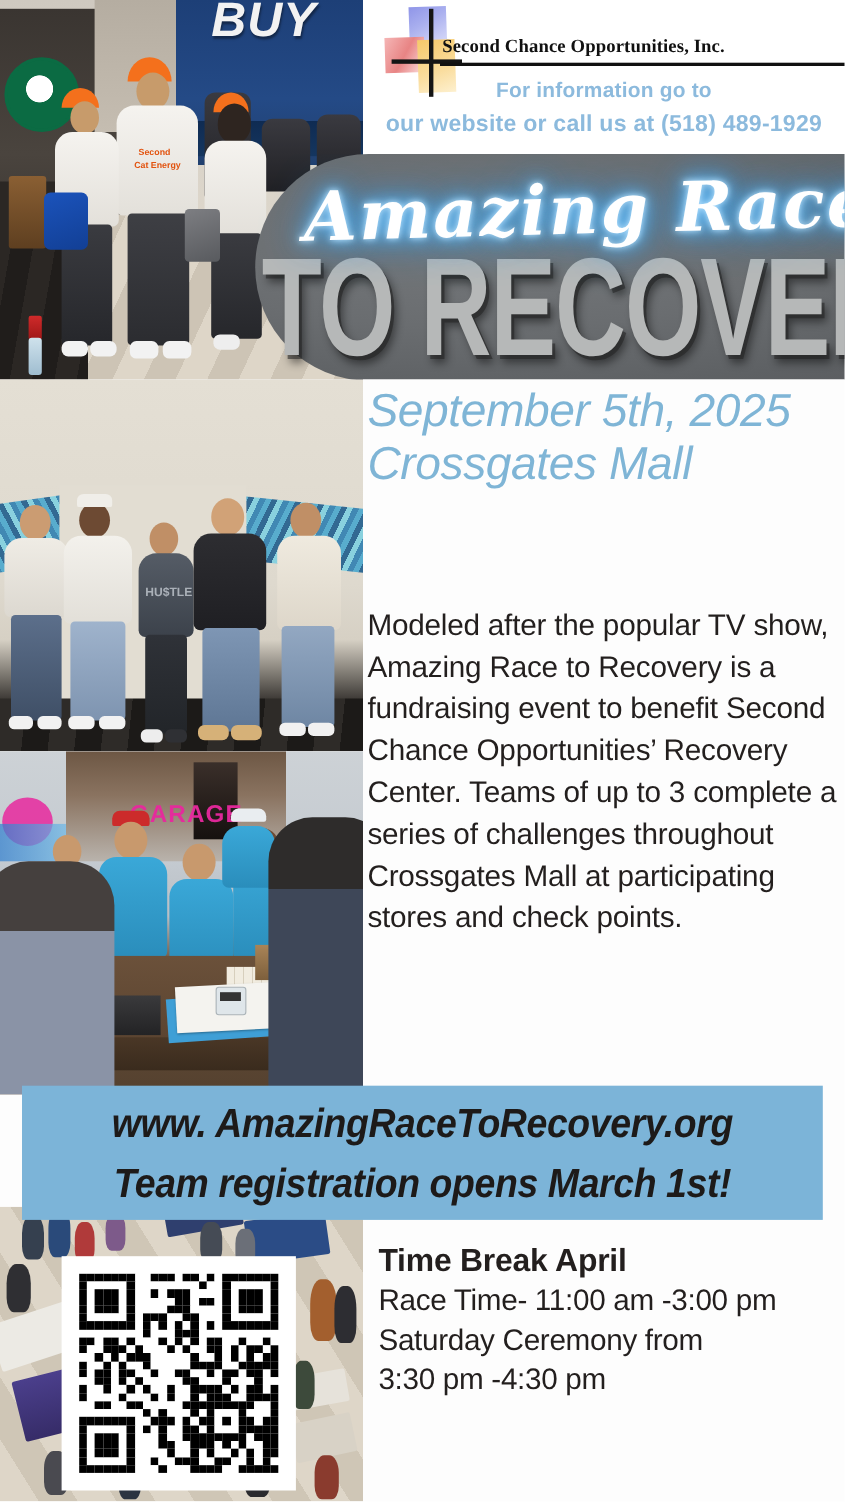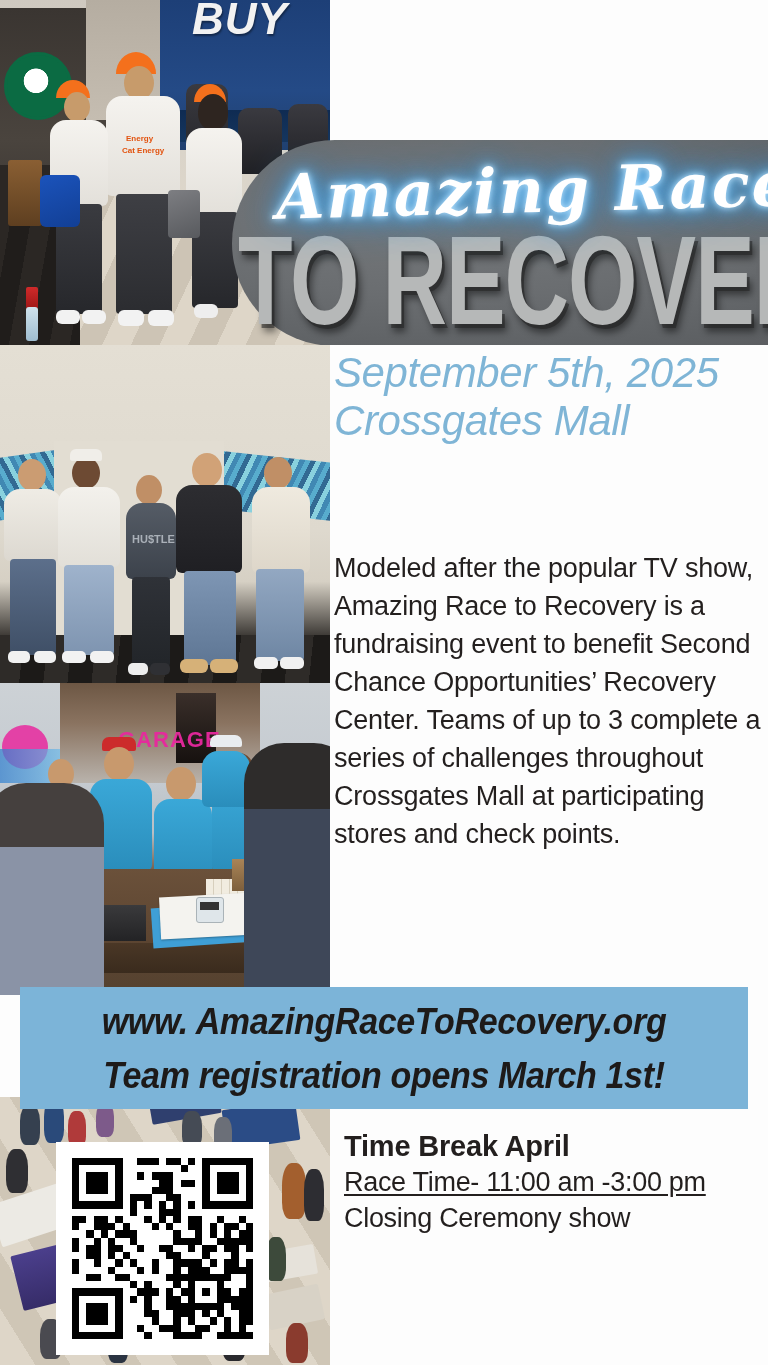--- a/index.html
+++ b/index.html
@@ -174,21 +174,21 @@
   .bl2{top:68px;}
 
   
   .qrbox{position:absolute;left:56px;top:1142px;width:213px;height:213px;background:#fff;
       padding:0;box-sizing:border-box;display:flex;align-items:center;justify-content:center;}
   .qr{width:181px;height:181px;display:grid;}
   .qr i{display:block;}
   .timecol{position:absolute;left:330px;top:1130px;width:438px;}
   .tbd-title{font-weight:bold;font-size:29px;color:#231f1e;margin:0 0 2px 14px;letter-spacing:-.2px;}
   .tbd-line{font-size:27px;color:#231f1e;margin:0 0 1px 14px;line-height:35px;letter-spacing:-.3px;white-space:nowrap;}
-  .tbd-line.ul{text-decoration:underline;text-underline-offset:3px;}
+  .tbd-line.ul{text-underline-offset:3px;}
 </style>
 </head>
 <body>
 
 <div class="page">
 
   <div class="photo-col">
 
     <div class="photo ph1">
       <div class="bg"></div>
@@ -203,21 +203,21 @@
       <div class="chair"></div>
 
       <div class="dk" style="left:238px;top:108px;width:44px;height:66px;"></div>
       <div class="dk" style="left:288px;top:104px;width:40px;height:70px;"></div>
       <div class="dk" style="left:186px;top:84px;width:42px;height:96px;"></div>
 
       <div class="person pb">
         <div class="ears" style="left:6px;top:0;"></div>
         <div class="p-head" style="left:14px;top:14px;width:30px;height:34px;background:#c79b6b;"></div>
         <div class="p-body sweat" style="left:-4px;top:44px;width:74px;height:100px;"></div>
-        <div class="logo-o" style="left:16px;top:82px;">Energy</div>
+        <div class="logo-o" style="left:16px;top:82px;">Second</div>
         <div class="logo-o" style="left:12px;top:94px;">Cat Energy</div>
         <div class="p-legs" style="left:6px;top:142px;width:56px;height:120px;background:linear-gradient(180deg,#3e3f44,#2b2c30);"></div>
         <div class="p-legs" style="left:8px;top:258px;width:26px;height:16px;background:#f2f2f2;border-radius:6px;"></div>
         <div class="p-legs" style="left:38px;top:258px;width:26px;height:16px;background:#f2f2f2;border-radius:6px;"></div>
       </div>
       <div class="person pa">
         <div class="ears" style="left:4px;top:0;width:34px;height:18px;"></div>
         <div class="p-head" style="left:12px;top:12px;width:26px;height:30px;background:#c79b6b;"></div>
         <div class="p-body sweat" style="left:-2px;top:40px;width:58px;height:86px;"></div>
         <div class="p-legs" style="left:4px;top:124px;width:46px;height:110px;background:linear-gradient(180deg,#3a3b40,#26272b);"></div>
@@ -342,20 +342,33 @@
       <div class="pp" style="left:282px;top:66px;width:24px;height:56px;background:#a35f2e;"></div>
       <div class="pp" style="left:304px;top:72px;width:20px;height:52px;background:#2d2d32;"></div>
       <div class="pp" style="left:266px;top:140px;width:20px;height:44px;background:#3d4a3b;"></div>
       <div class="pp" style="left:40px;top:222px;width:22px;height:40px;background:#4a4a50;"></div>
       <div class="pp" style="left:108px;top:228px;width:20px;height:38px;background:#2b3442;"></div>
       <div class="pp" style="left:222px;top:218px;width:24px;height:46px;background:#2a2a2e;"></div>
       <div class="pp" style="left:286px;top:226px;width:22px;height:40px;background:#8a3b2e;"></div>
     </div>
   </div>
 
+  <div class="header">
+    <div class="logo">
+      <div class="sq sq-blue"></div>
+      <div class="sq sq-red"></div>
+      <div class="sq sq-yel"></div>
+      <div class="cross-v"></div>
+      <div class="cross-h"></div>
+    </div>
+    <div class="org-name">Second Chance Opportunities, Inc.</div>
+    <div class="org-rule"></div>
+    <div class="info1">For information go to</div>
+    <div class="info2">our website or call us at (518) 489-1929</div>
+  </div>
 
   <div class="titlewrap">
     <div class="titleblob"></div>
     <div class="script">Amazing Race</div>
     <div class="blockword">TO RECOVERY</div>
   </div>
 
   <div class="rightcol">
     <div class="when">
       <div>September 5th, 2025</div>
@@ -998,17 +1011,18 @@
         <i style="background: rgb(0, 0, 0);"></i>
         <i style="background: rgb(0, 0, 0);"></i>
         <i style="background: rgb(0, 0, 0);"></i>
       </div>
   </div>
 
   <div class="timecol">
     <div class="tbd-title">Time Break April</div>
     <div id="tbd-lines">
         <div class="tbd-line ul">Race Time- 11:00 am -3:00 pm</div>
-        <div class="tbd-line">Closing Ceremony show</div>
+        <div class="tbd-line">Saturday Ceremony from</div>
+        <div class="tbd-line">3:30 pm -4:30 pm</div>
       </div>
   </div>
 
 </div>
 
 </body></html>

